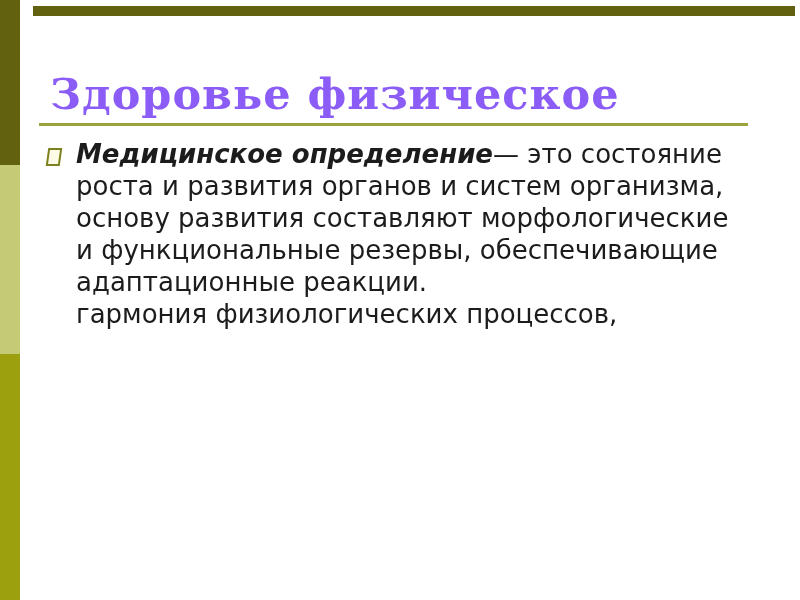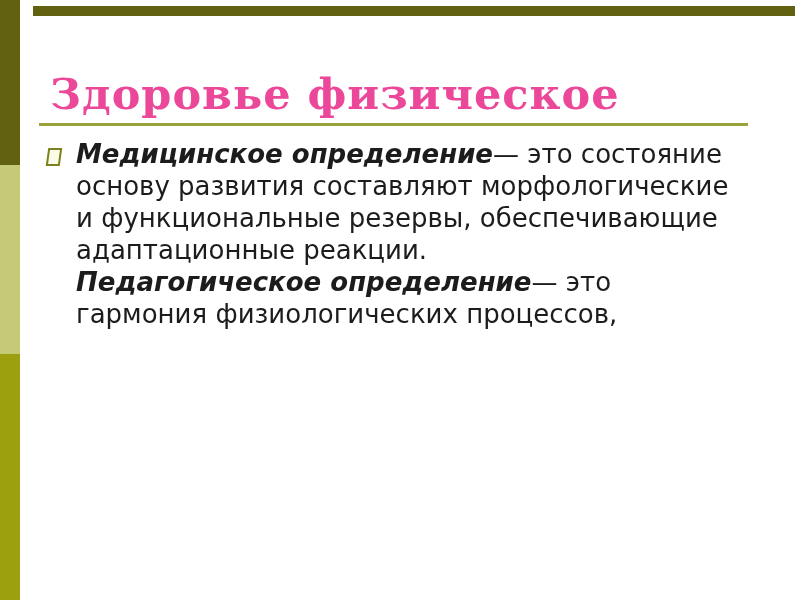--- a/index.html
+++ b/index.html
@@ -11,21 +11,21 @@
   .left-bar{position:absolute;left:0;top:0;width:20px;height:600px;}
   .left-bar .seg-dark{position:absolute;left:0;top:0;width:20px;height:165px;background:#616110;}
   .left-bar .seg-light{position:absolute;left:0;top:165px;width:20px;height:189px;background:#c5ca76;}
   .left-bar .seg-mid{position:absolute;left:0;top:354px;width:20px;height:246px;background:#9ca00e;}
   
   .top-bar{position:absolute;left:33px;top:6px;width:762px;height:10px;background:#616110;}
   
   .title{
     position:absolute;left:50px;top:70px;width:720px;height:48px;line-height:48px;
     font-family:"DejaVu Serif","Liberation Serif",serif;
-    font-weight:bold;font-size:43px;color:#ec4899;letter-spacing:1px;white-space:nowrap;
+    font-weight:bold;font-size:43px;color:#8b5cf6;letter-spacing:1px;white-space:nowrap;
   }
   .title-rule{position:absolute;left:39px;top:123px;width:709px;height:3px;background:#99a23b;}
   
   .bullet-icon{
     position:absolute;left:47px;top:148px;width:10px;height:14px;
     border:2px solid #7d801f;background:#fcfce6;transform:skewX(-8deg);
   }
   
   .content{
     position:absolute;left:76px;top:138px;width:714px;
@@ -47,20 +47,20 @@
 
   <div class="top-bar"></div>
 
   <div class="title">Здоровье физическое</div>
   <div class="title-rule"></div>
 
   <span class="bullet-icon"></span>
 
   <div class="content">
     <div class="line"><span class="term">Медицинское определение</span><span>— это состояние</span></div>
+    <div class="line">роста и развития органов и систем организма,</div>
     <div class="line">основу развития составляют морфологические</div>
     <div class="line">и функциональные резервы, обеспечивающие</div>
     <div class="line">адаптационные реакции.</div>
-    <div class="line"><span class="term">Педагогическое определение</span><span>— это</span></div>
     <div class="line">гармония физиологических процессов,</div>
   </div>
 
 </div>
 
 </body></html>

